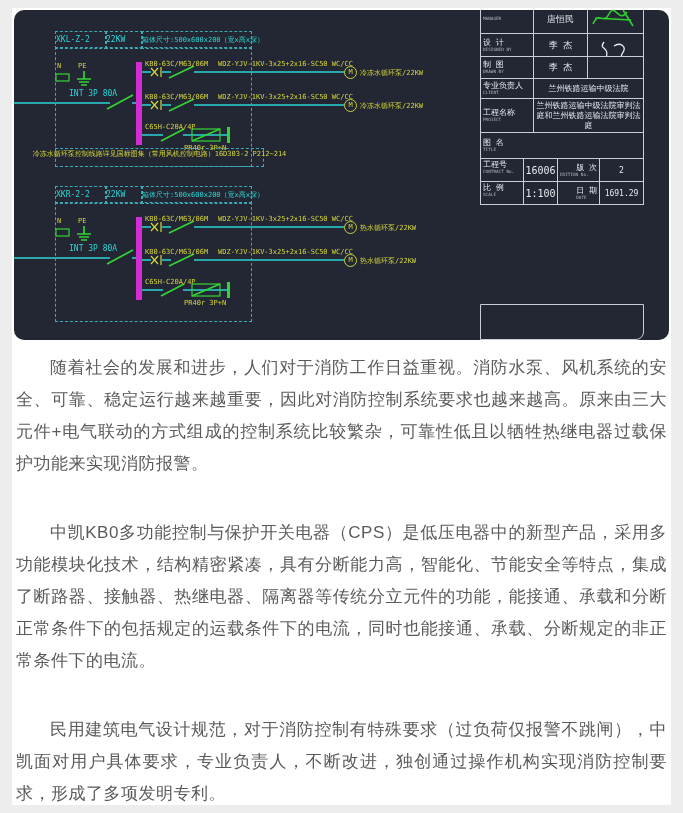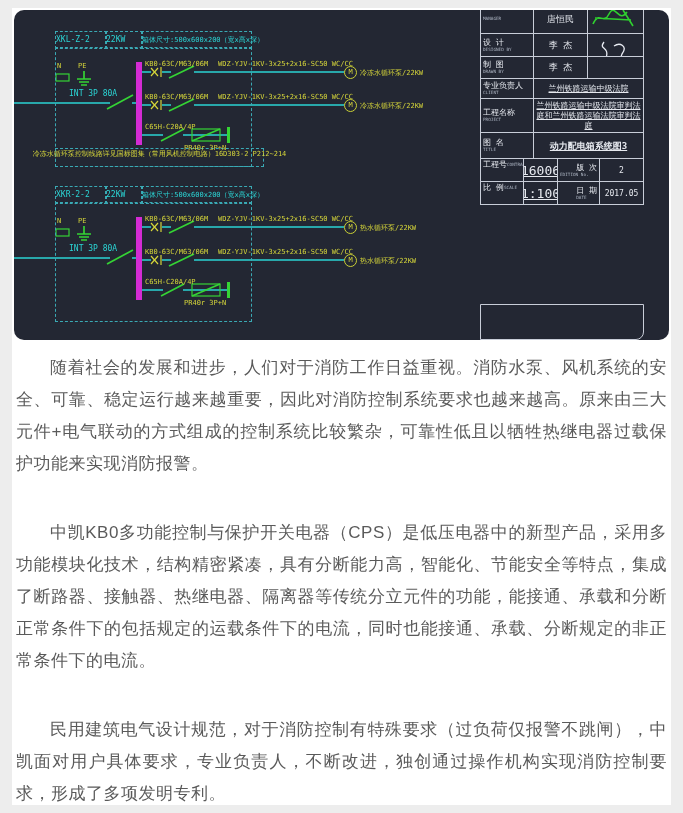--- a/index.html
+++ b/index.html
@@ -30,23 +30,23 @@
     color:#d6d63a;font-size:7px;line-height:11px;text-align:center;}
   
   .tb{position:absolute;left:466px;top:-6px;width:162px;border:1px solid #c8cdd8;color:#e6e9ef;}
   .tbrow{display:flex;border-top:1px solid #c8cdd8;box-sizing:border-box;}
   .tbrow.first{border-top:none;}
   .cell{box-sizing:border-box;padding:1px 2px;overflow:hidden;}
   .bl{border-left:1px solid #c8cdd8;text-align:right;}
   .c-lab{width:52px;display:flex;flex-direction:column;justify-content:center;}
   .c-val{width:54px;display:flex;align-items:center;justify-content:center;font-size:9px;white-space:nowrap;}
   .c-sig{flex:1;position:relative;}
-  .c-wide{flex:1;display:flex;align-items:center;justify-content:center;text-align:center;font-size:8px;line-height:10px;text-decoration:underline;}
-  .c-l1{width:42px;display:flex;flex-direction:row;justify-content:flex-start;}
-  .c-v1{width:34px;display:flex;align-items:center;justify-content:center;font-size:13px;text-decoration:underline;}
+  .c-wide{flex:1;display:flex;align-items:center;justify-content:center;text-align:center;font-size:8px;line-height:10px;}
+  .c-l1{width:42px;display:flex;flex-direction:column;justify-content:flex-start;}
+  .c-v1{width:34px;display:flex;align-items:center;justify-content:center;font-size:10px;}
   .c-l2{width:42px;display:flex;flex-direction:column;justify-content:center;}
   .c-v2{flex:1;display:flex;align-items:center;justify-content:center;font-size:8px;white-space:nowrap;}
   .cn{font-size:8px;line-height:9px;white-space:nowrap;}
   .en{font-size:6px;line-height:6px;color:#aeb6c4;transform:scale(0.72);transform-origin:0 50%;white-space:nowrap;}
   .sig-green{stroke:#2fd12f;fill:none;stroke-width:1.6;}
   .sig-white{stroke:#e8ebf2;fill:none;stroke-width:1.3;}
   .sig-abs{position:absolute;}
   .tb-extra{position:absolute;left:466px;top:294px;width:162px;height:34px;border:1px solid #c8cdd8;
     border-radius:0 0 8px 0;}
   
@@ -209,21 +209,20 @@
         <span class="cn">工程名称</span>
         <span class="en">PROJECT</span>
       </div>
       <div class="cell c-wide bl">兰州铁路运输中级法院审判法庭和兰州铁路运输法院审判法庭</div>
     </div>
     <div class="tbrow" style="height:26px">
       <div class="cell c-lab">
         <span class="cn">图 名</span>
         <span class="en">TITLE</span>
       </div>
-      <div class="cell c-wide bl" style="font-size:9px;font-weight:bold">动力配电箱系统图3</div>
     </div>
     <div class="tbrow" style="height:23px">
       <div class="cell c-l1">
         <span class="cn">工程号</span>
         <span class="en">CONTRACT No.</span>
       </div>
       <div class="cell c-v1 bl">16006</div>
       <div class="cell c-l2 bl">
         <span class="cn">版 次</span>
         <span class="en">EDITION No.</span>
@@ -233,21 +232,21 @@
     <div class="tbrow" style="height:23px">
       <div class="cell c-l1">
         <span class="cn">比 例</span>
         <span class="en">SCALE</span>
       </div>
       <div class="cell c-v1 bl">1:100</div>
       <div class="cell c-l2 bl">
         <span class="cn">日 期</span>
         <span class="en">DATE</span>
       </div>
-      <div class="cell c-v2 bl">2017.05</div>
+      <div class="cell c-v2 bl">1691.29</div>
     </div>
   </div>
   <div class="tb-extra"></div>
 </div>
 
 <div class="article">
   <p>随着社会的发展和进步，人们对于消防工作日益重视。消防水泵、风机系统的安全、可靠、稳定运行越来越重要，因此对消防控制系统要求也越来越高。原来由三大元件+电气联动的方式组成的控制系统比较繁杂，可靠性低且以牺牲热继电器过载保护功能来实现消防报警。</p>
   <p>中凯KB0多功能控制与保护开关电器（CPS）是低压电器中的新型产品，采用多功能模块化技术，结构精密紧凑，具有分断能力高，智能化、节能安全等特点，集成了断路器、接触器、热继电器、隔离器等传统分立元件的功能，能接通、承载和分断正常条件下的包括规定的运载条件下的电流，同时也能接通、承载、分断规定的非正常条件下的电流。</p>
   <p>民用建筑电气设计规范，对于消防控制有特殊要求（过负荷仅报警不跳闸），中凯面对用户具体要求，专业负责人，不断改进，独创通过操作机构实现消防控制要求，形成了多项发明专利。</p>
 </div>

